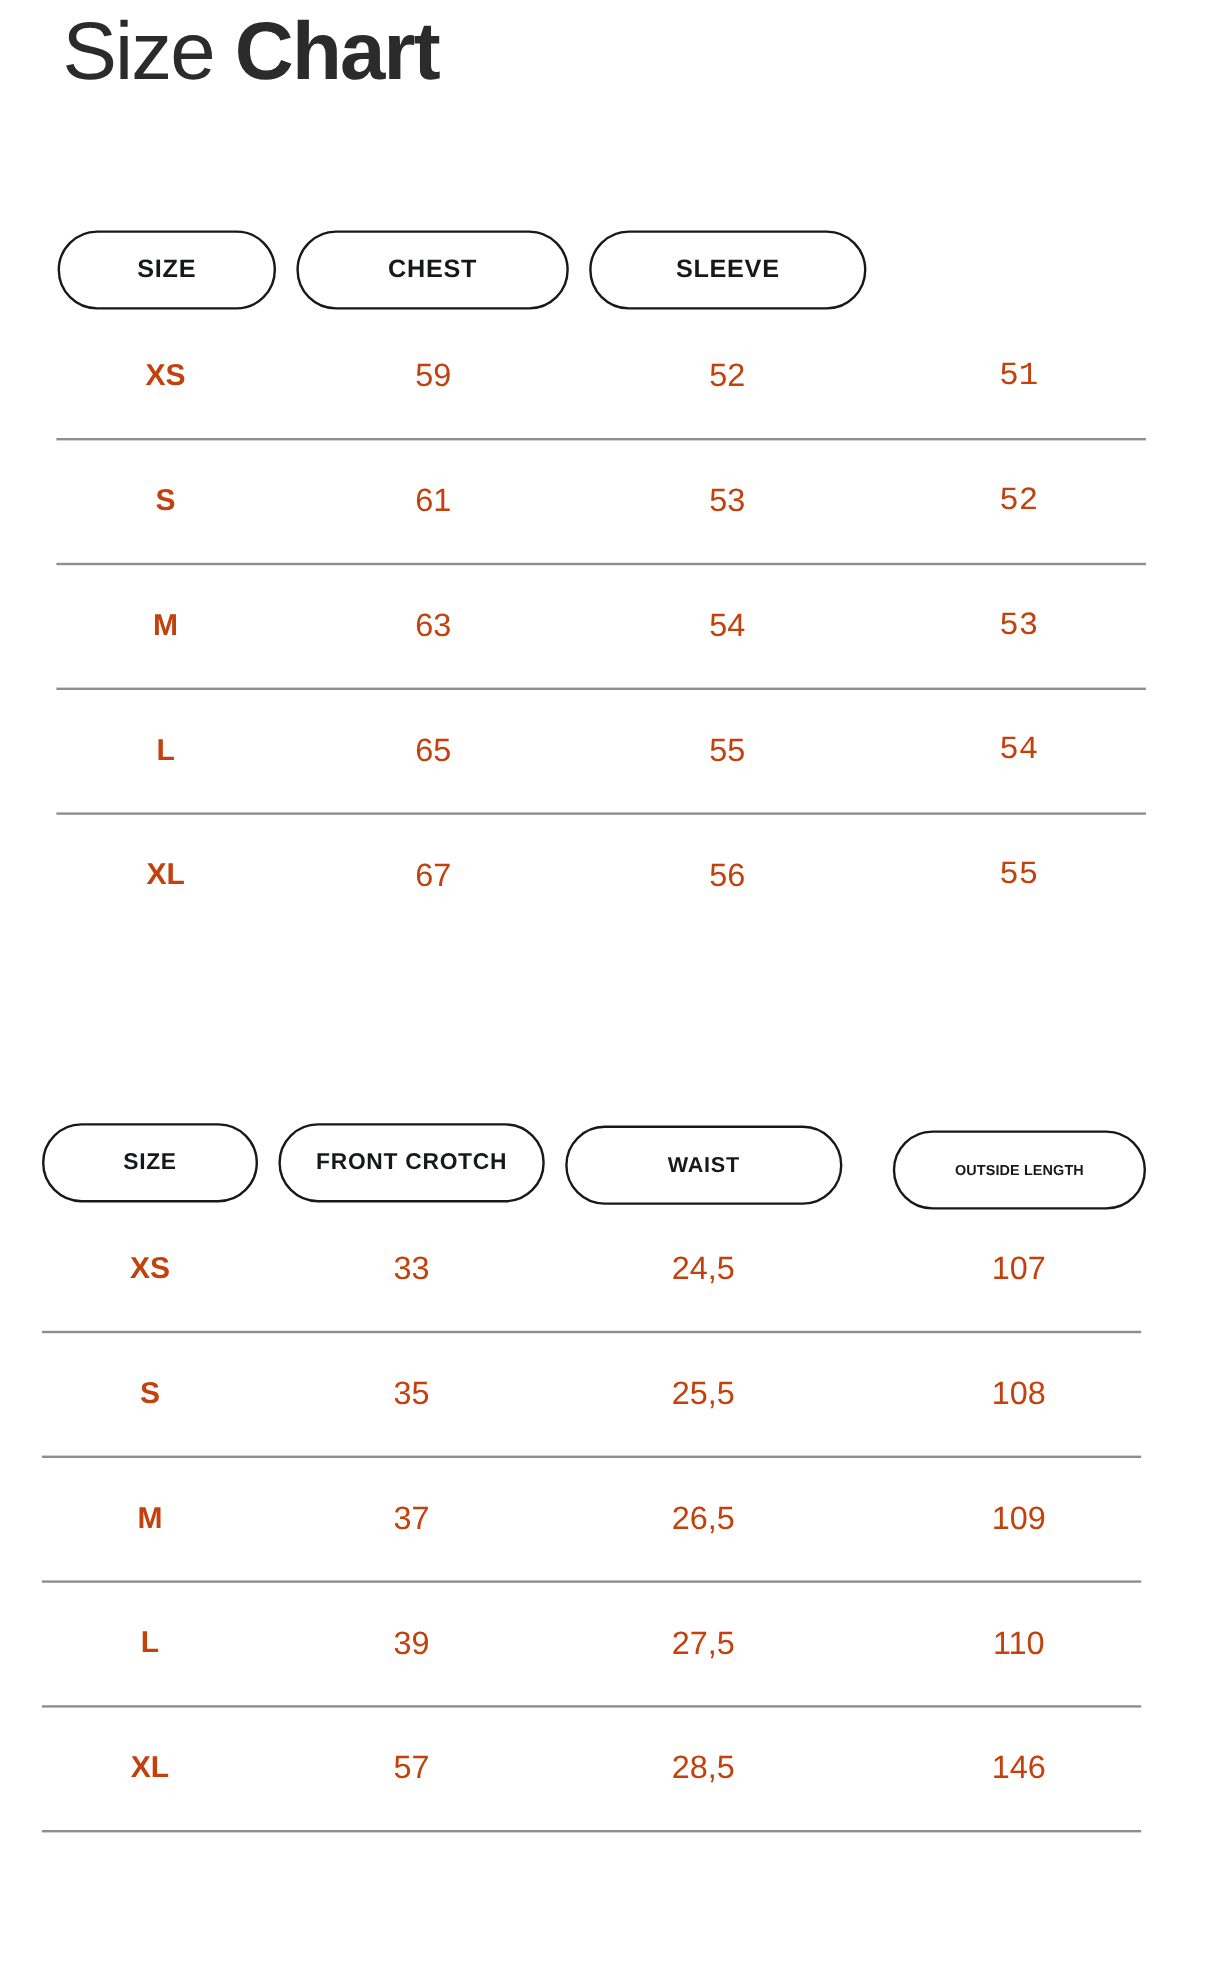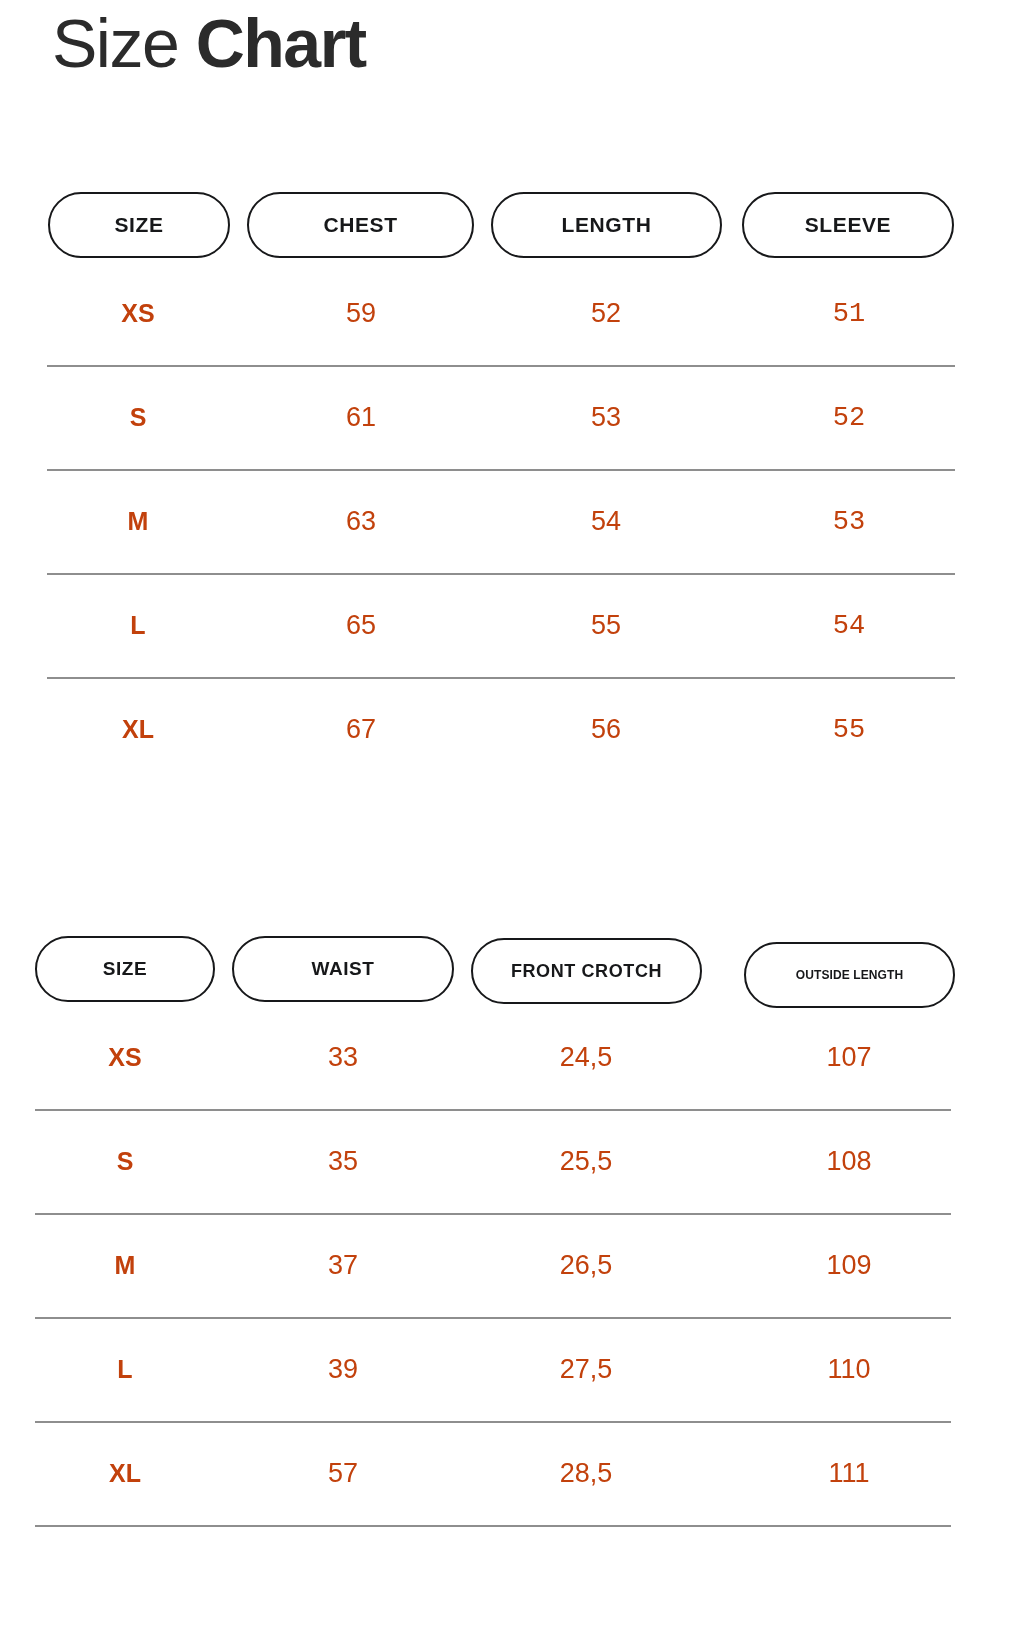--- a/index.html
+++ b/index.html
@@ -136,23 +136,20 @@
 <section class="size-table" id="table-apparel">
 
   <div class="header-row">
     <div class="header-pill">
       <span class="pill-label">SIZE</span>
     </div>
     <div class="header-pill">
       <span class="pill-label">CHEST</span>
     </div>
     <div class="header-pill">
-      <span class="pill-label">LENGTH</span>
-    </div>
-    <div class="header-pill">
       <span class="pill-label">SLEEVE</span>
     </div>
   </div>
 
   <div class="data-row">
     <span class="data-cell size-cell">XS</span>
     <span class="data-cell value-cell">59</span>
     <span class="data-cell value-cell">52</span>
     <span class="data-cell value-cell">51</span>
   </div>
@@ -191,24 +188,24 @@
 
 </section>
 
 <section class="size-table" id="table-bottoms">
 
   <div class="header-row">
     <div class="header-pill">
       <span class="pill-label">SIZE</span>
     </div>
     <div class="header-pill">
+      <span class="pill-label">FRONT CROTCH</span>
+    </div>
+    <div class="header-pill">
       <span class="pill-label">WAIST</span>
-    </div>
-    <div class="header-pill">
-      <span class="pill-label">FRONT CROTCH</span>
     </div>
     <div class="header-pill">
       <span class="pill-label">OUTSIDE LENGTH</span>
     </div>
   </div>
 
   <div class="data-row">
     <span class="data-cell size-cell">XS</span>
     <span class="data-cell value-cell">33</span>
     <span class="data-cell value-cell">24,5</span>
@@ -237,17 +234,17 @@
     <span class="data-cell value-cell">39</span>
     <span class="data-cell value-cell">27,5</span>
     <span class="data-cell value-cell">110</span>
   </div>
   <div class="row-divider"></div>
 
   <div class="data-row">
     <span class="data-cell size-cell">XL</span>
     <span class="data-cell value-cell">57</span>
     <span class="data-cell value-cell">28,5</span>
-    <span class="data-cell value-cell">111</span>
+    <span class="data-cell value-cell">146</span>
   </div>
   <div class="row-divider"></div>
 
 </section>
 
 </body></html>

